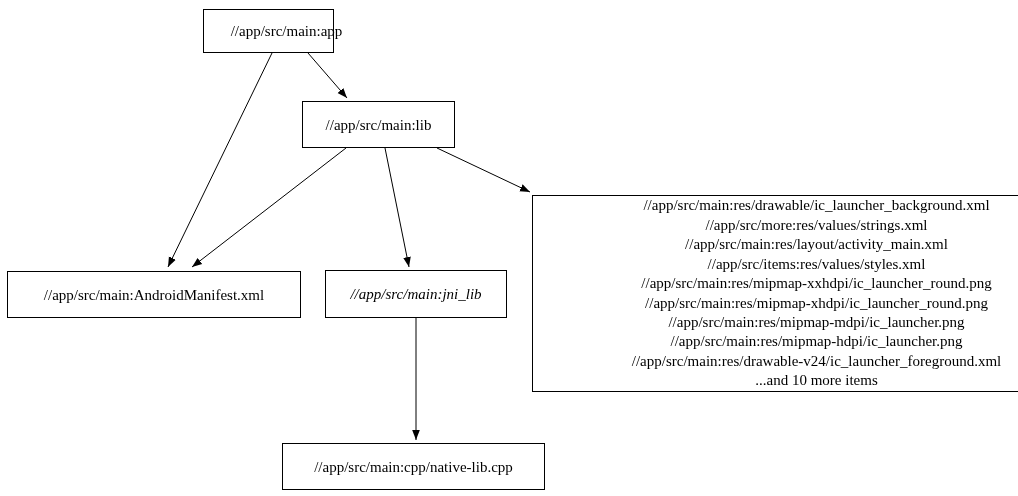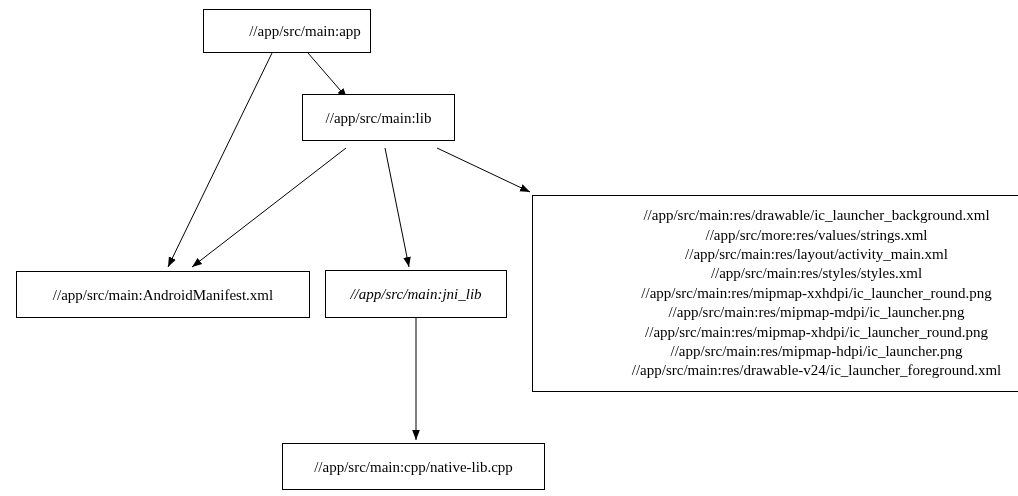--- a/index.html
+++ b/index.html
@@ -49,45 +49,46 @@
       </marker>
     </defs>
     <line x1="272" y1="53" x2="168" y2="267" stroke="#000000" stroke-width="1" marker-end="url(#arrow)"></line>
     <line x1="308" y1="53" x2="347" y2="98" stroke="#000000" stroke-width="1" marker-end="url(#arrow)"></line>
     <line x1="346" y1="148" x2="192" y2="267" stroke="#000000" stroke-width="1" marker-end="url(#arrow)"></line>
     <line x1="385" y1="148" x2="409" y2="267" stroke="#000000" stroke-width="1" marker-end="url(#arrow)"></line>
     <line x1="437" y1="148" x2="530" y2="192" stroke="#000000" stroke-width="1" marker-end="url(#arrow)"></line>
     <line x1="416" y1="318" x2="416" y2="440" stroke="#000000" stroke-width="1" marker-end="url(#arrow)"></line>
   </svg>
 
-  <div class="node" style="left:203px; top:9px;  width:168px; height:44px;padding-left:36px;">
+  <div class="node" style="left:203px; top:9px;  width:131px; height:44px;padding-left:36px;">
     <span>//app/src/main:app</span>
   </div>
 
-  <div class="node" style="left:302px; top:94px; width:153px; height:47px;">
+  <div class="node" style="left:302px; top:101px; width:153px; height:47px;">
     <span>//app/src/main:lib</span>
   </div>
 
-  <div class="node" style="left:16px; top:271px; width:294px; height:47px;">
+  <div class="node" style="left:7px; top:271px; width:294px; height:47px;">
     <span>//app/src/main:AndroidManifest.xml</span>
   </div>
 
   <div class="node" style="left:325px; top:270px; width:182px; height:48px;font-style:italic;">
     <span>//app/src/main:jni_lib</span>
   </div>
 
   <div class="node multiline" style="left:532px; top:195px; width:569px; height:197px;">
     <div class="res-line">//app/src/main:res/drawable/ic_launcher_background.xml</div>
     <div class="res-line">//app/src/more:res/values/strings.xml</div>
     <div class="res-line">//app/src/main:res/layout/activity_main.xml</div>
-    <div class="res-line">//app/src/main:res/styles/styles.xml</div>
+    <div class="res-line">//app/src/items:res/values/styles.xml</div>
     <div class="res-line">//app/src/main:res/mipmap-xxhdpi/ic_launcher_round.png</div>
+    <div class="res-line">//app/src/main:res/mipmap-xhdpi/ic_launcher_round.png</div>
     <div class="res-line">//app/src/main:res/mipmap-mdpi/ic_launcher.png</div>
-    <div class="res-line">//app/src/main:res/mipmap-xhdpi/ic_launcher_round.png</div>
     <div class="res-line">//app/src/main:res/mipmap-hdpi/ic_launcher.png</div>
     <div class="res-line">//app/src/main:res/drawable-v24/ic_launcher_foreground.xml</div>
+    <div class="res-line">...and 10 more items</div>
   </div>
 
   <div class="node" style="left:282px; top:443px; width:263px; height:47px;">
     <span>//app/src/main:cpp/native-lib.cpp</span>
   </div>
 
 </div>
 
 </body></html>

